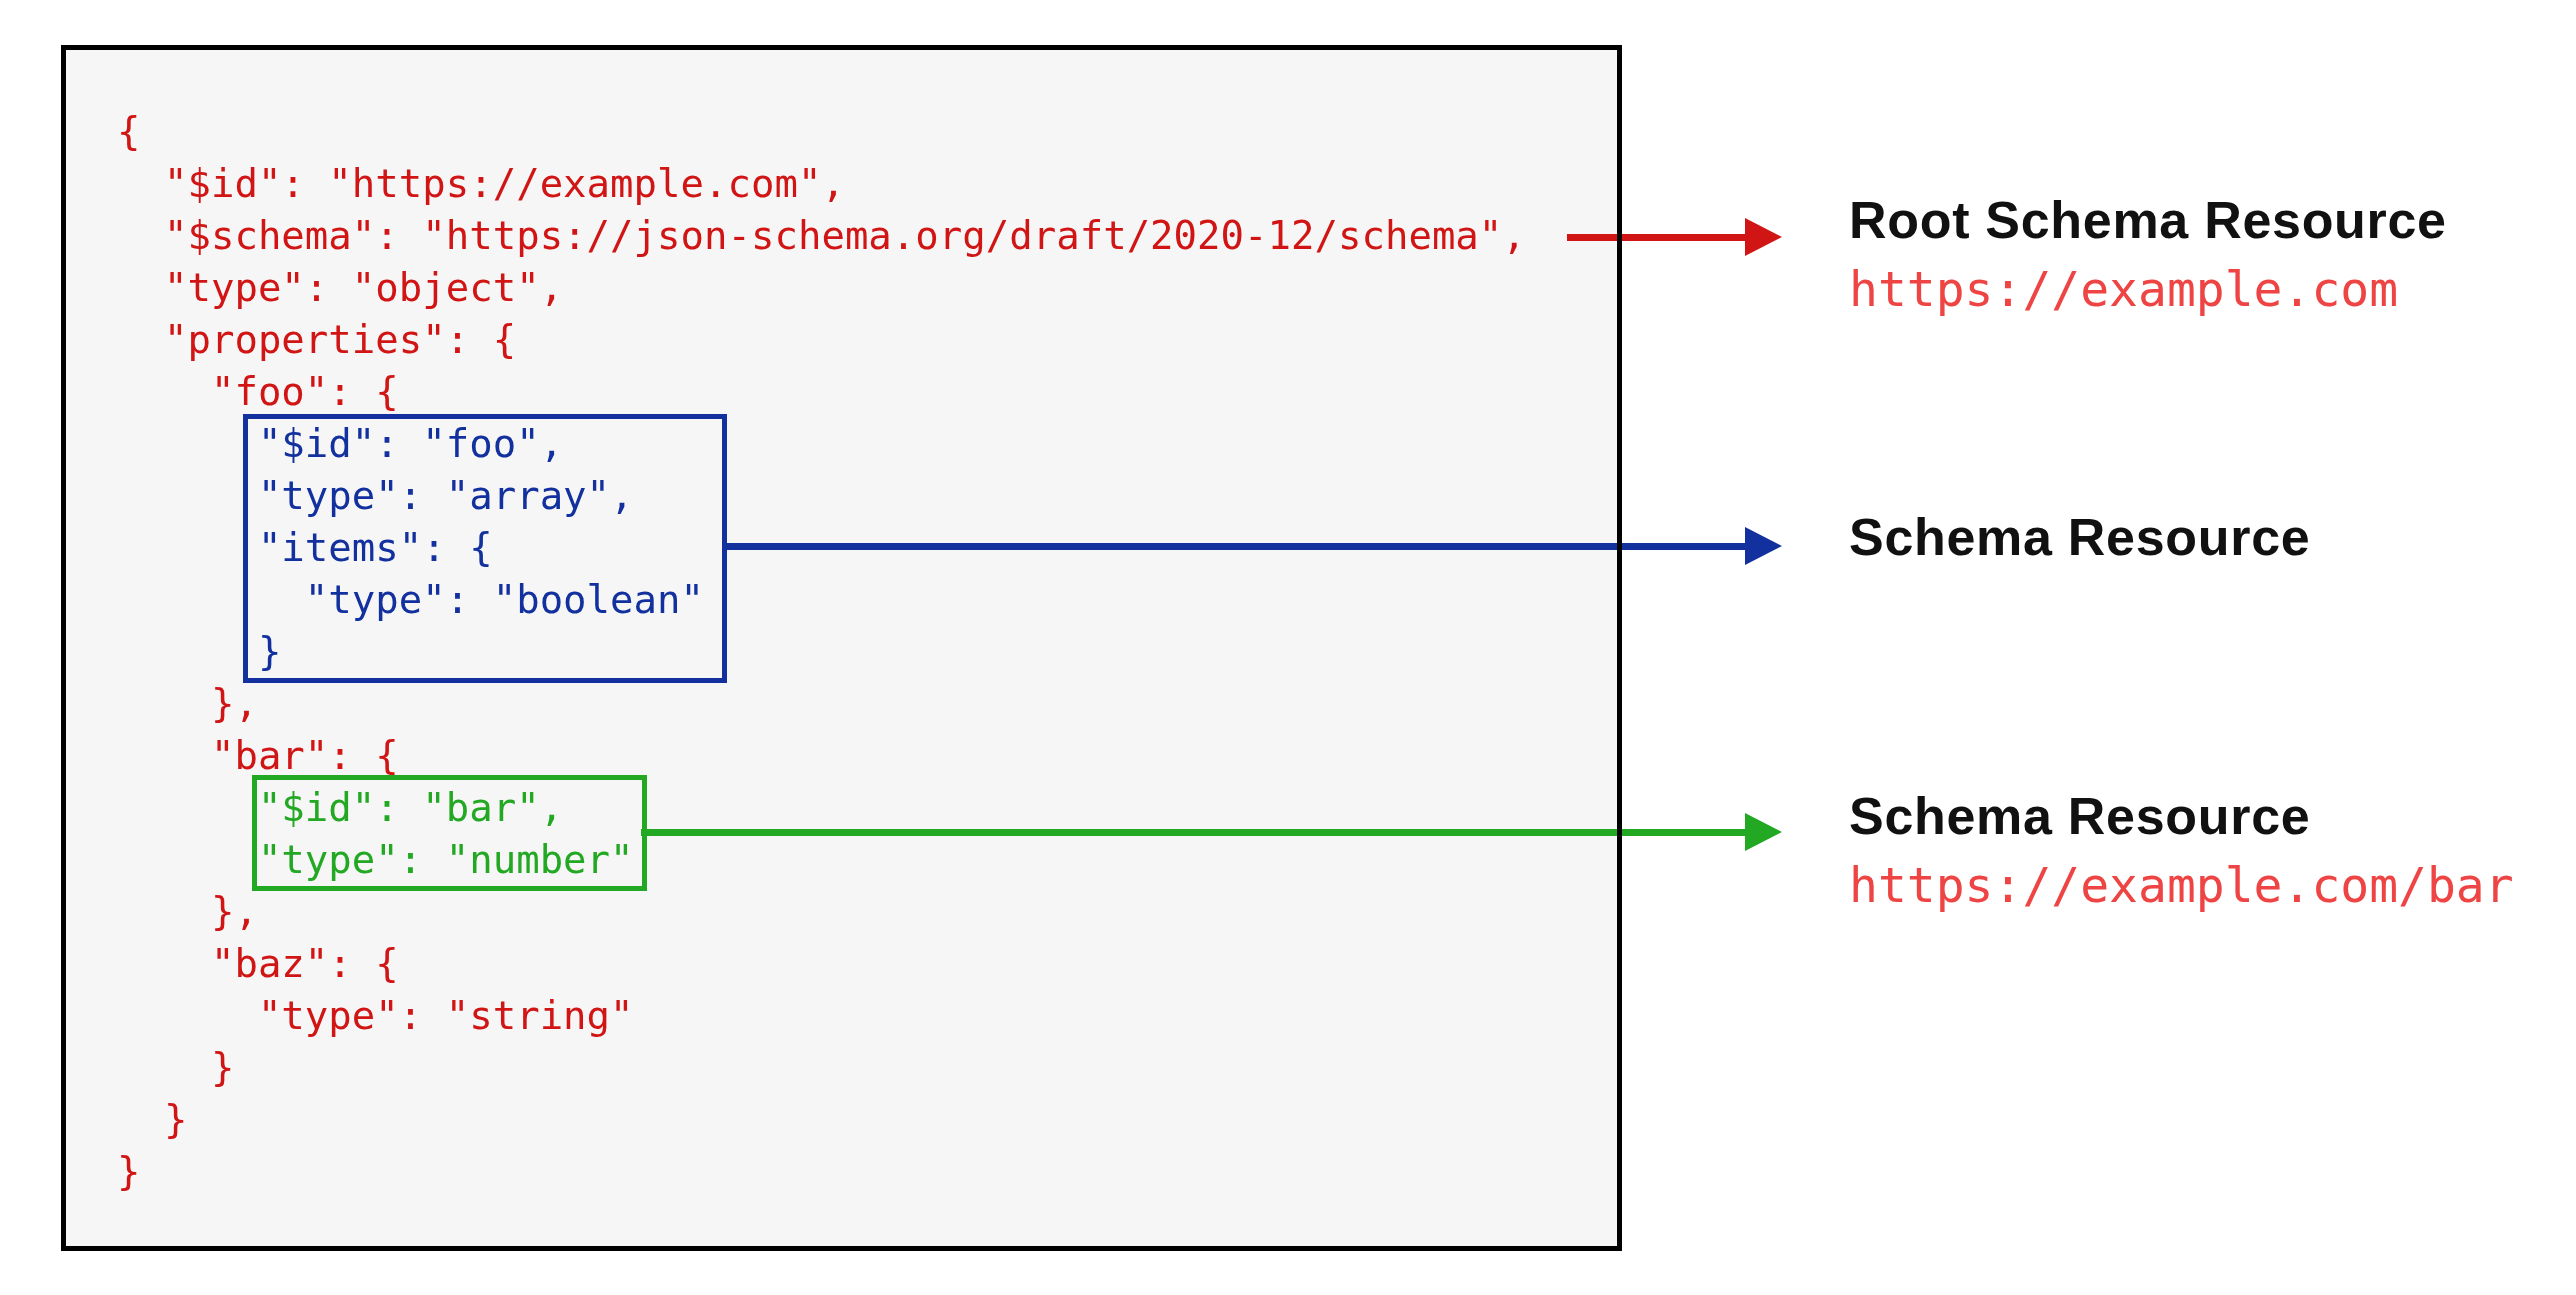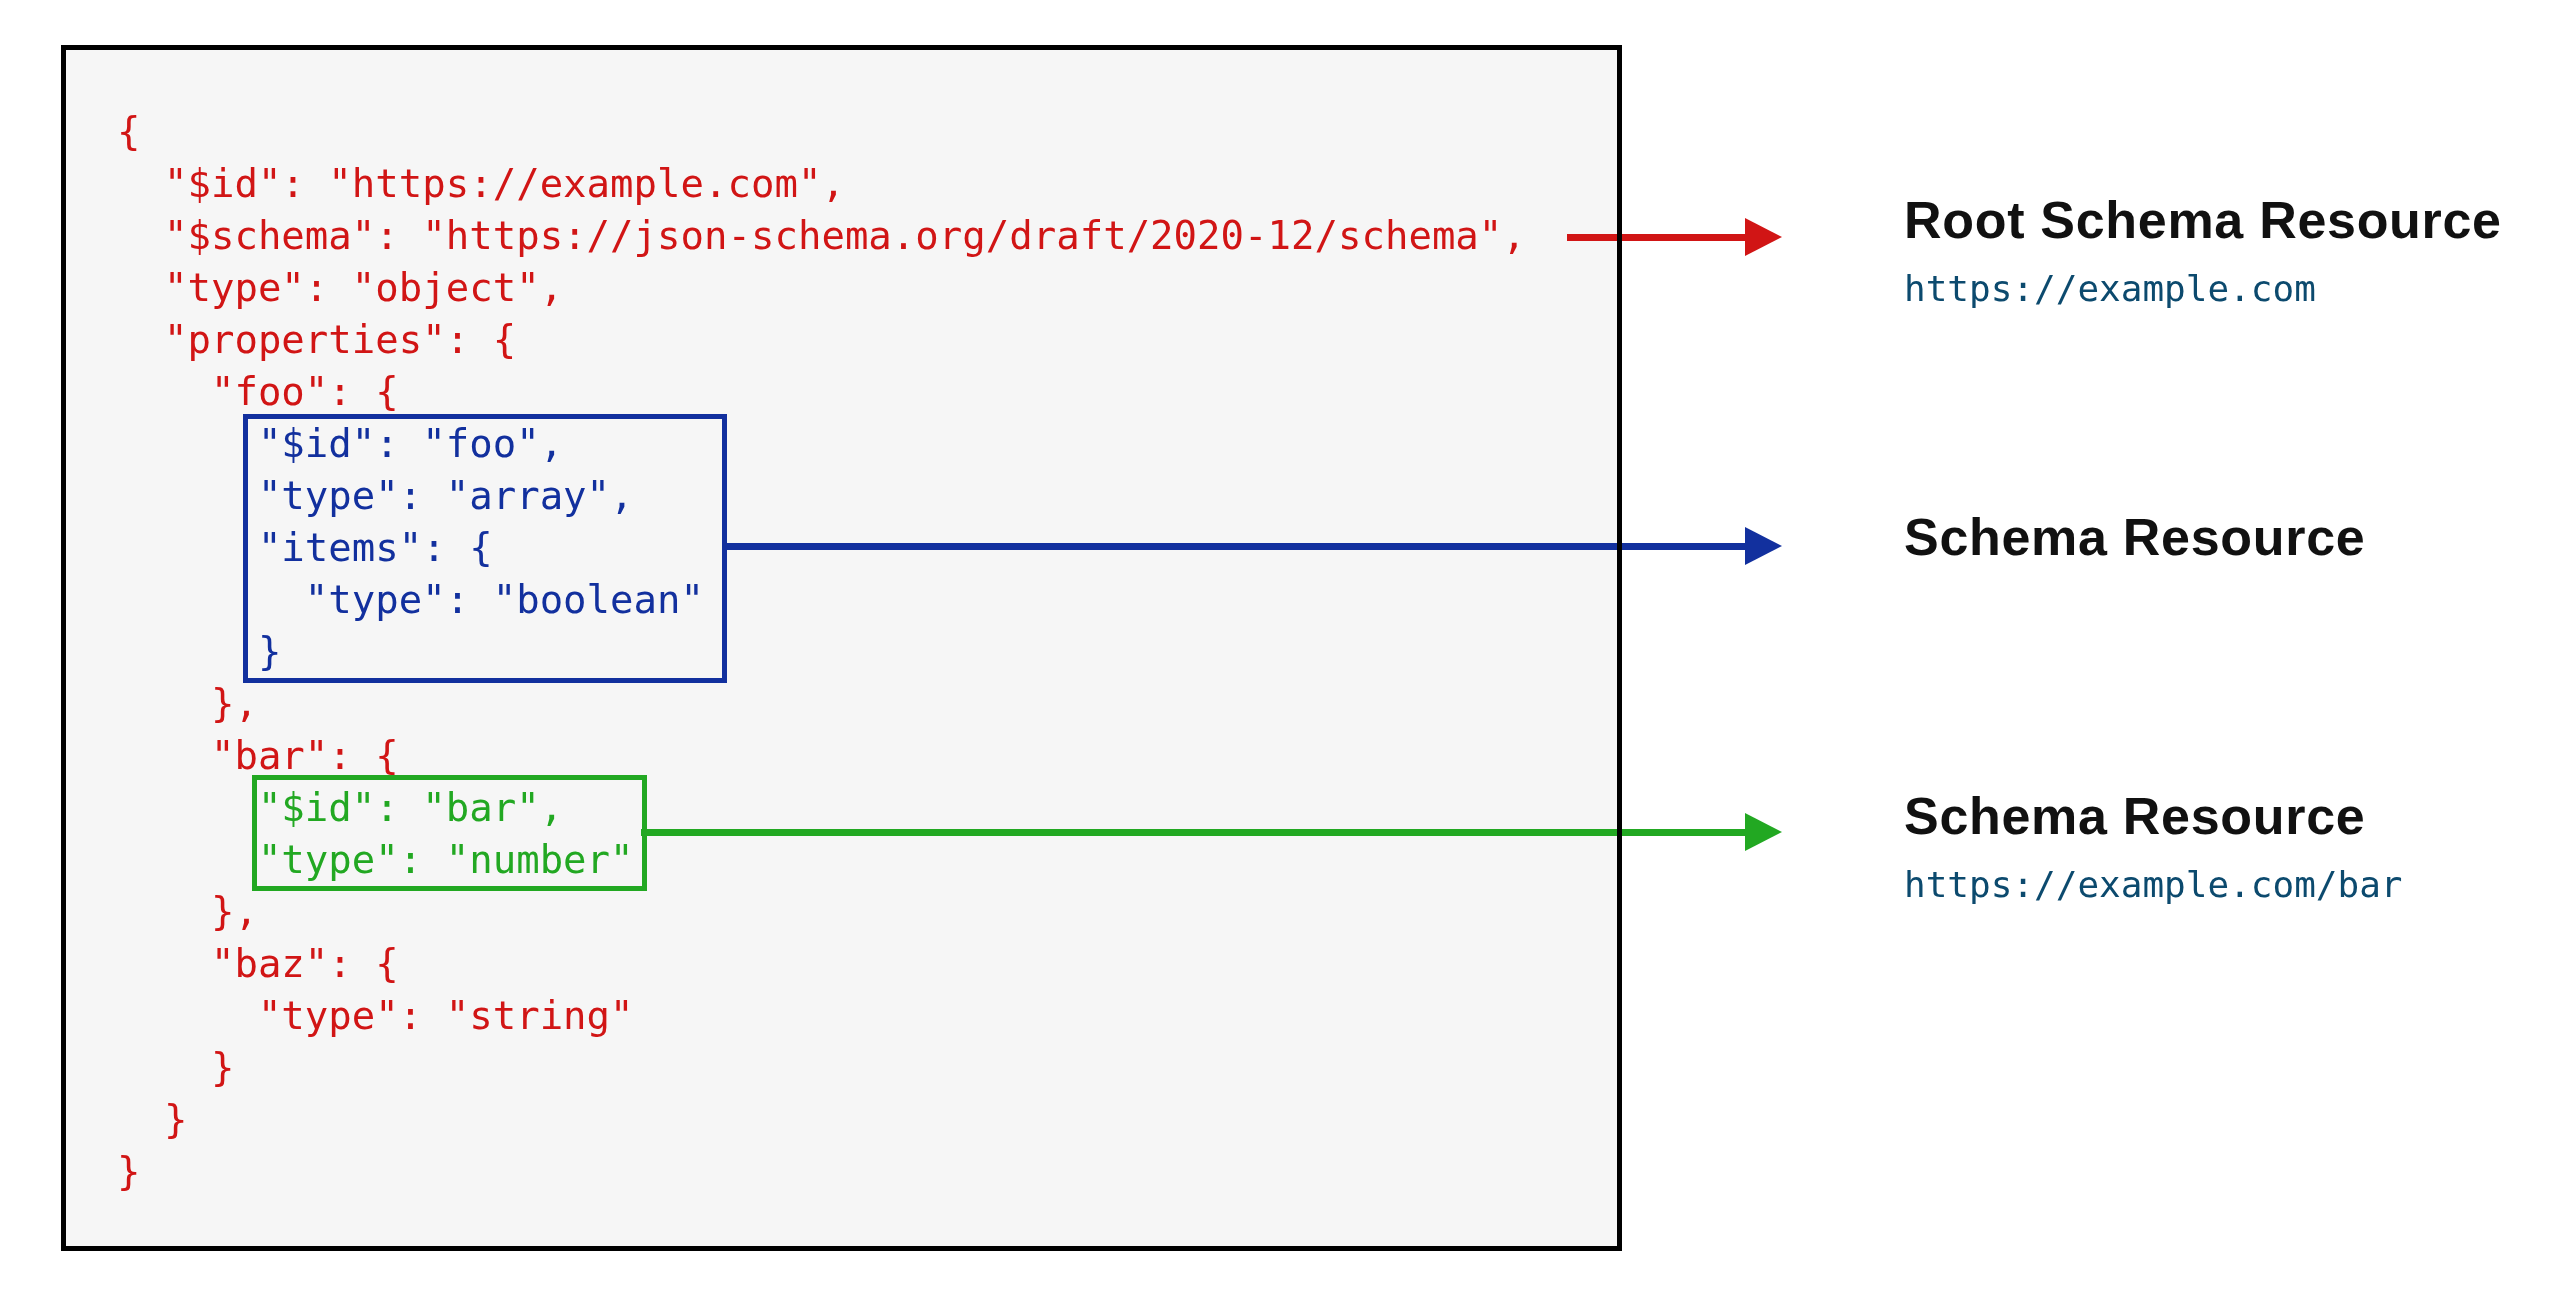--- a/index.html
+++ b/index.html
@@ -26,23 +26,23 @@
   
   .shaft{position:absolute;height:7.2px;z-index:3;}
   .shaft-red{left:1567px;top:234px;width:178px;}
   .shaft-blue{left:727px;top:543px;width:1018px;}
   .shaft-green{left:641px;top:829px;width:1104px;}
   .head{position:absolute;width:0;height:0;border-top:19.4px solid transparent;border-bottom:19.4px solid transparent;border-left:37px solid #000;z-index:5;}
   .head-red{left:1745px;top:218px;}
   .head-blue{left:1745px;top:527px;}
   .head-green{left:1745px;top:813px;}
   
-  .ann{position:absolute;left:1904px;z-index:2;}
+  .ann{position:absolute;left:1849px;z-index:2;}
   .ann-title{font-weight:bold;font-size:52px;line-height:60px;color:#111111;letter-spacing:0.7px;white-space:nowrap;}
-  .ann-url{margin-top:14.4px;font-family:"DejaVu Sans Mono",monospace;font-size:36px;line-height:50px;color:#0c4a6e;white-space:nowrap;}
+  .ann-url{margin-top:14.4px;font-family:"DejaVu Sans Mono",monospace;font-size:48px;line-height:50px;color:#ef4444;white-space:nowrap;}
   .ann-1{top:190px;}
   .ann-2{top:507px;}
   .ann-3{top:786px;}
 </style>
 </head>
 <body>
 
 <div>
 
   <div class="panel"></div>

